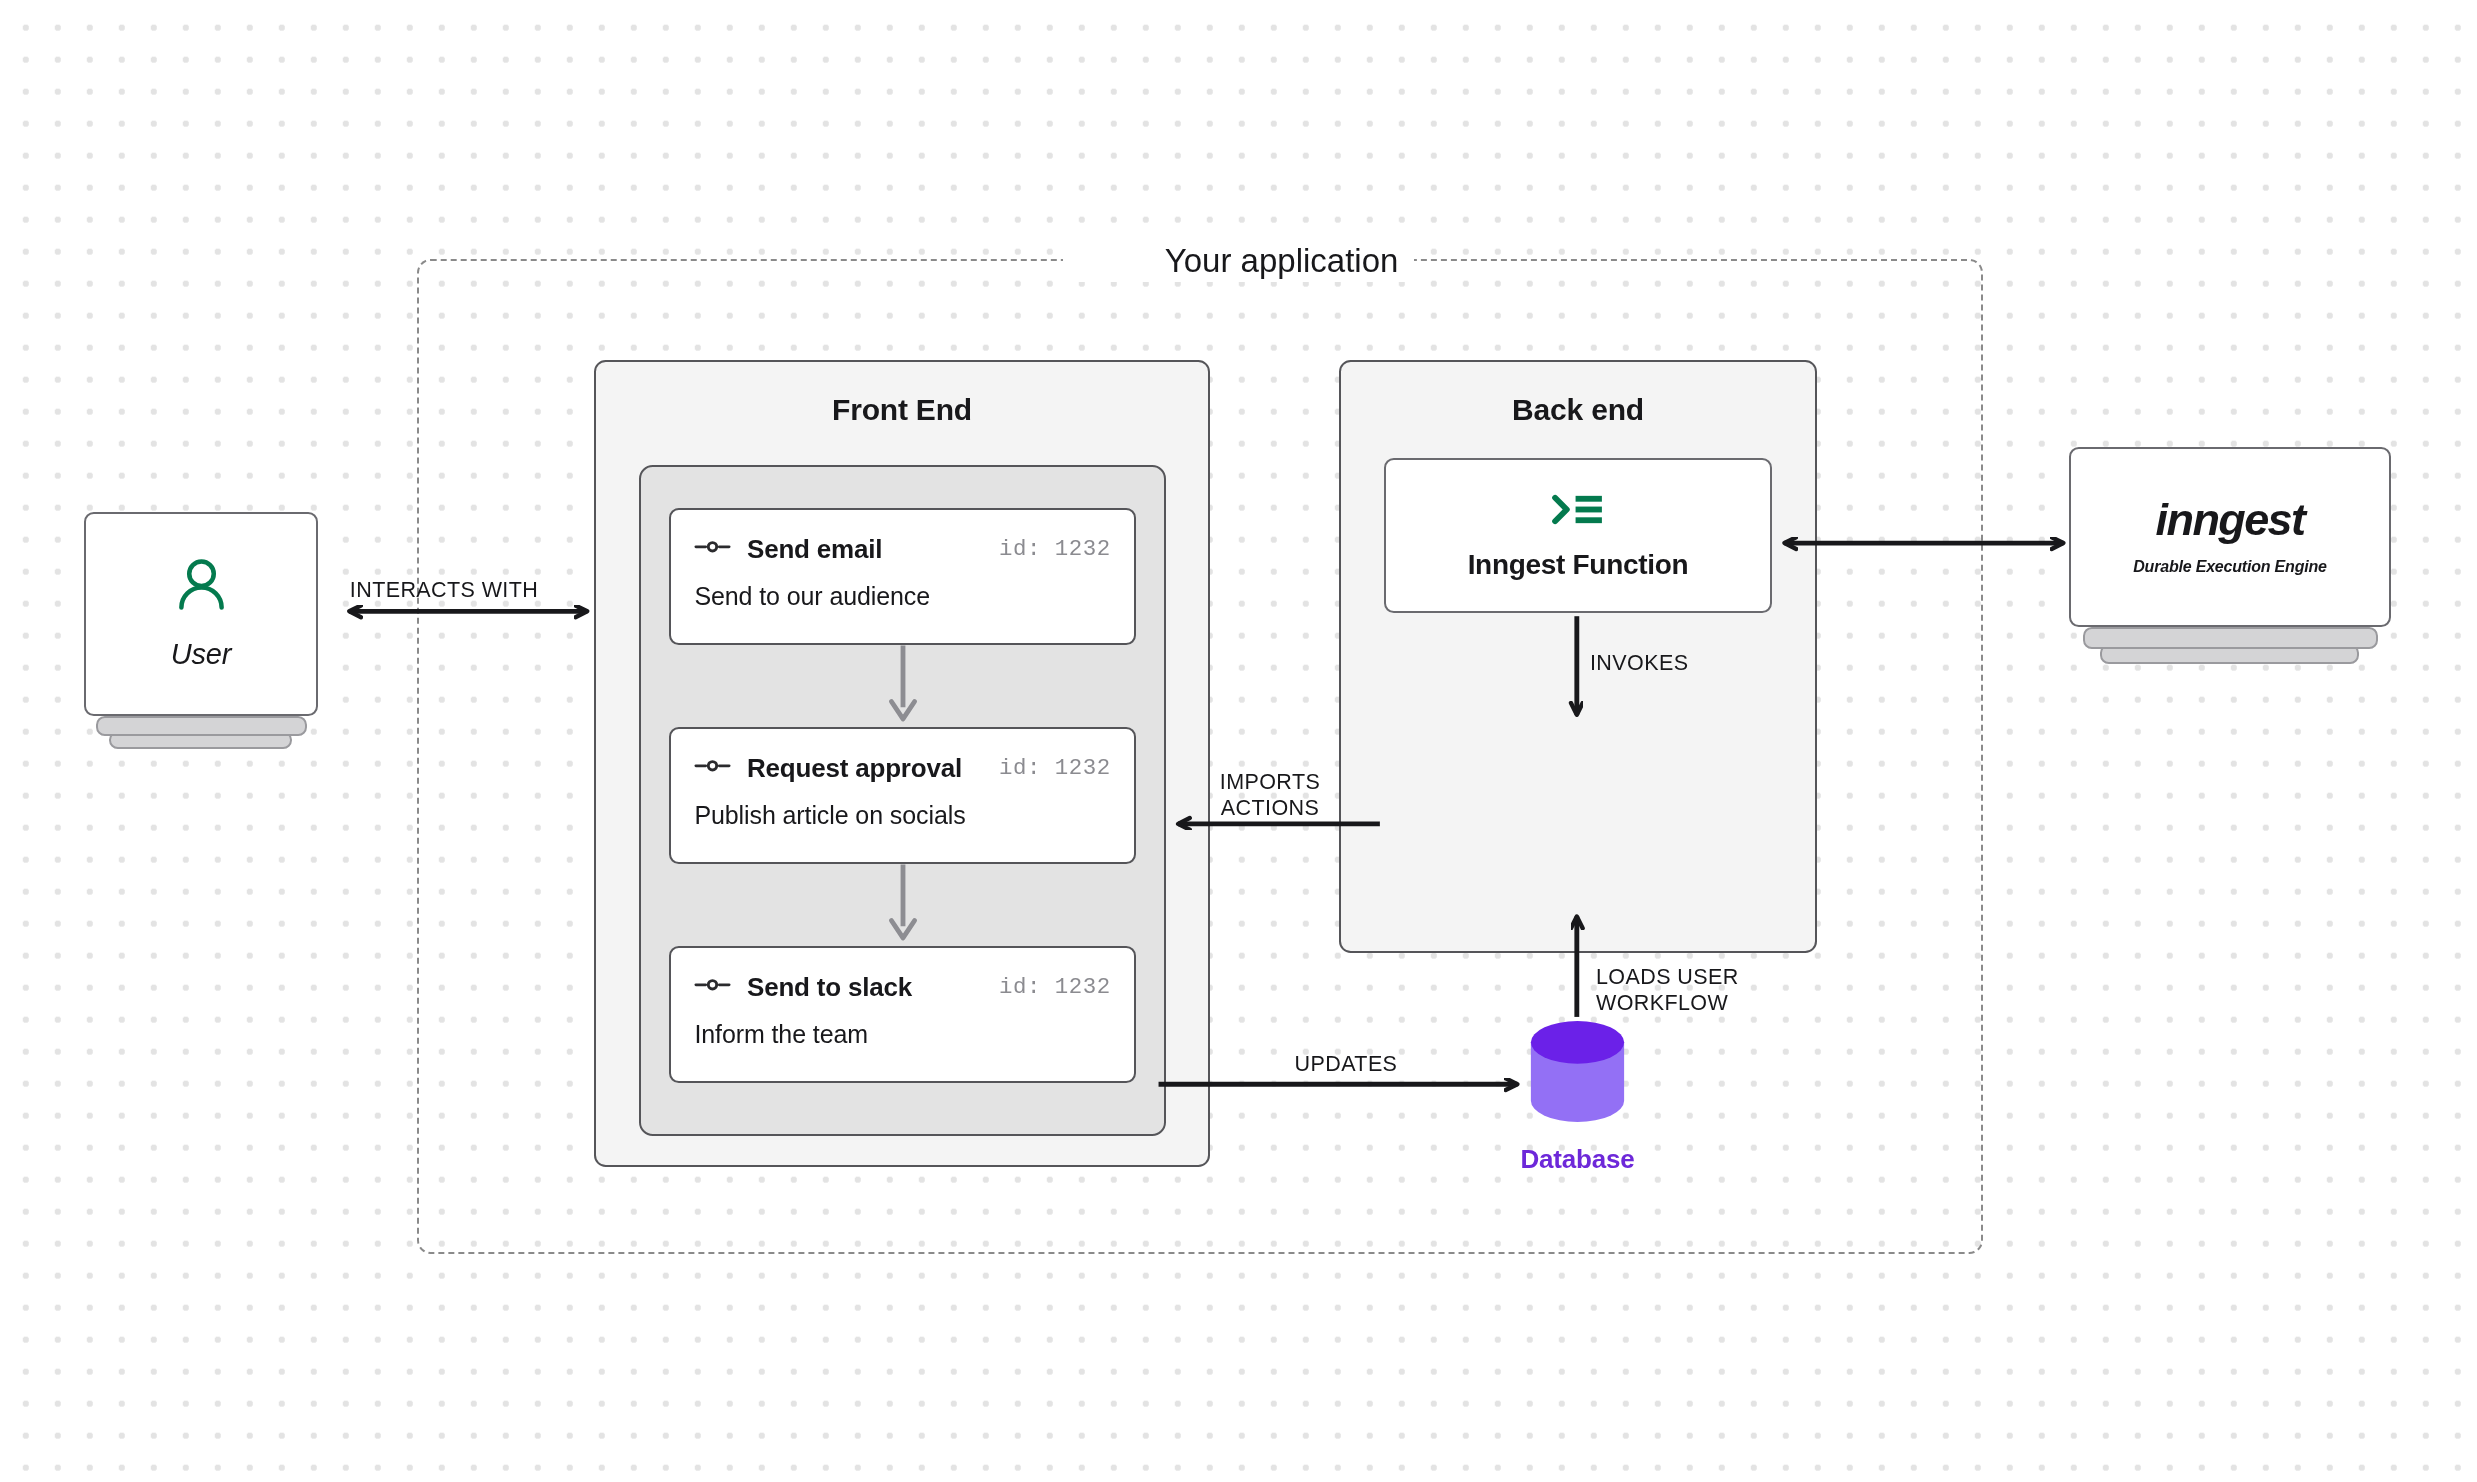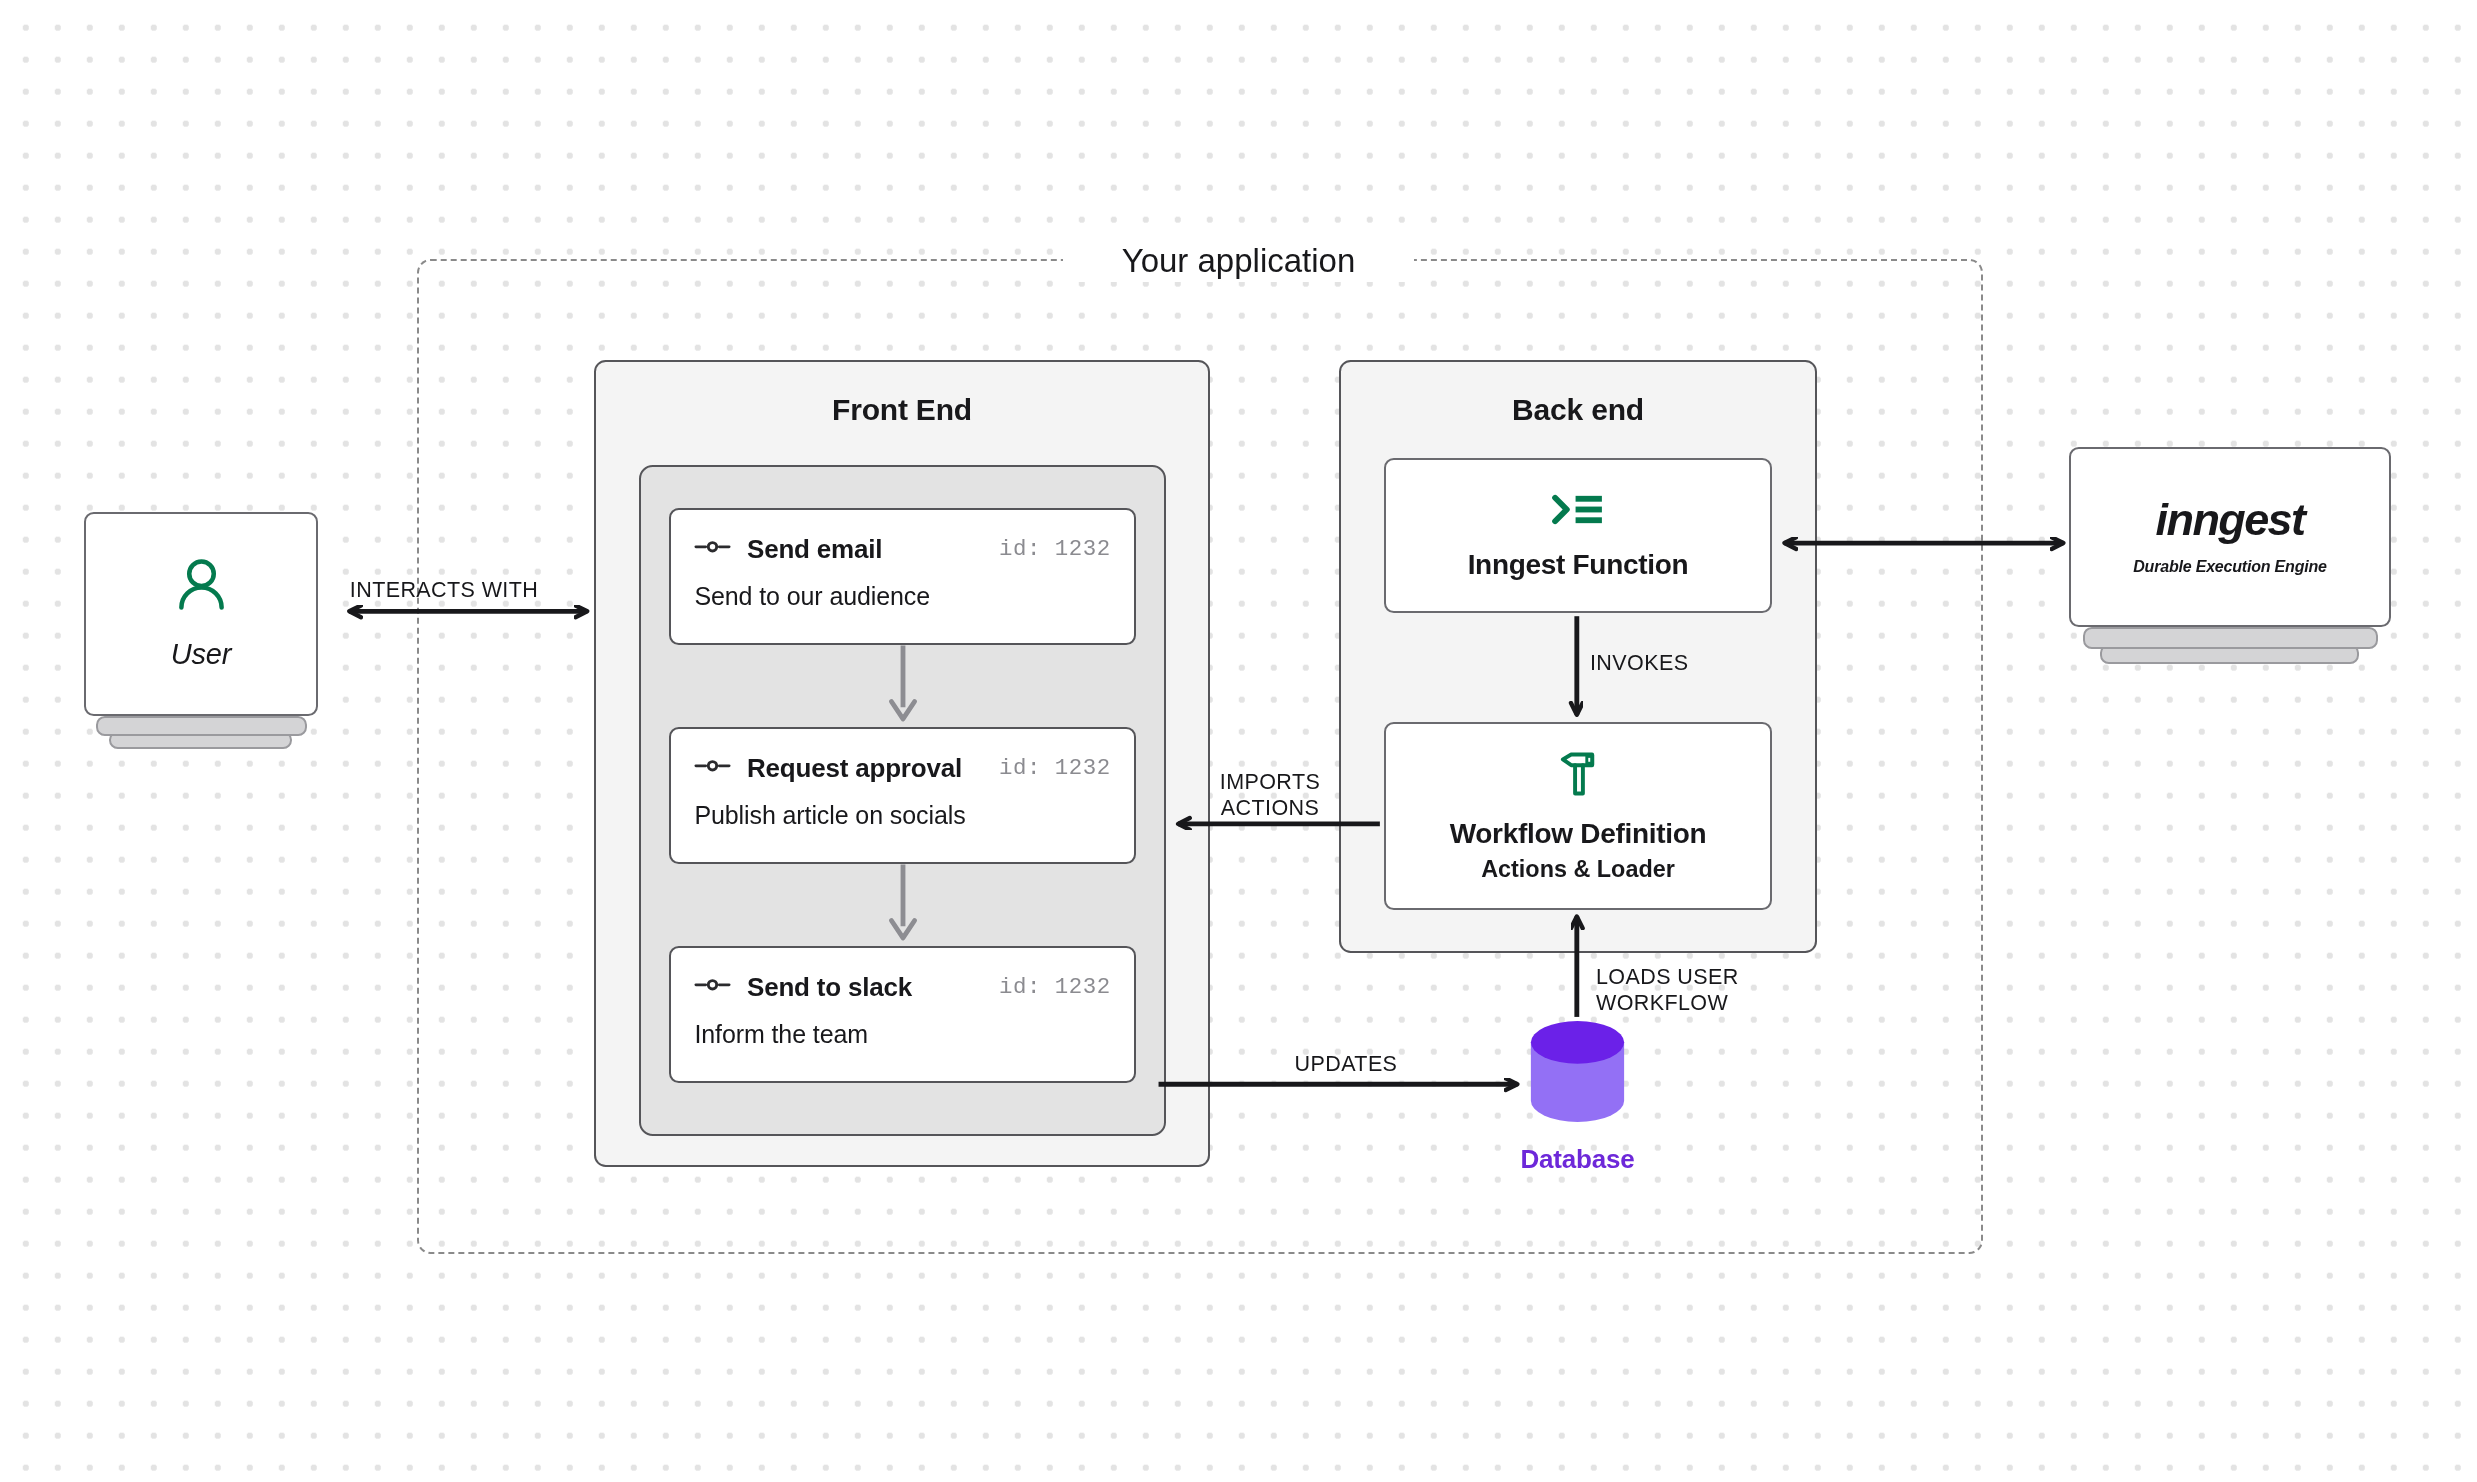--- a/index.html
+++ b/index.html
@@ -40,21 +40,21 @@
     height: 995px;
     border: 2.9px dashed #8a8a8a;
     border-radius: 13.7px;
     z-index: 1;
   }
   .app-region-title {
     position: absolute;
     left: 1063px;
     top: 239px;
     width: 351px;
-    text-align: center;
+    text-align: right;
     font-size: 33px;
     font-weight: 400;
     color: #18181b;
     background: #ffffff;
     padding: 0 15.6px;
     line-height: 43px;
     z-index: 3;
     white-space: nowrap;
   }
 
@@ -403,31 +403,20 @@
       <svg width="55" height="39" viewBox="0 0 56 40" fill="none">
         <path d="M4 8 L16 20 L4 32" stroke="#047a4e" stroke-width="6" stroke-linecap="round" stroke-linejoin="round"></path>
         <line x1="25" y1="9" x2="52" y2="9" stroke="#047a4e" stroke-width="6" stroke-linecap="butt"></line>
         <line x1="25" y1="20" x2="52" y2="20" stroke="#047a4e" stroke-width="6" stroke-linecap="butt"></line>
         <line x1="25" y1="31" x2="52" y2="31" stroke="#047a4e" stroke-width="6" stroke-linecap="butt"></line>
       </svg>
     </span>
     <div class="be-title">Inngest Function</div>
   </div>
 
-  <div class="be-card" id="card-workflow-def">
-    <span class="be-icon">
-      <svg width="43" height="49" viewBox="0 0 44 50" fill="none">
-        <path d="M6 10.5 L14.5 5.5 L36 5.5 L36 16.5 L14.5 16.5 Z" stroke="#047a4e" stroke-width="4" stroke-linejoin="round" fill="none"></path>
-        <path d="M18.5 16.5 L18.5 45.5 L26.5 45.5 L26.5 16.5" stroke="#047a4e" stroke-width="4" stroke-linejoin="round" stroke-linecap="round" fill="none"></path>
-        <rect x="30.5" y="7.5" width="6" height="7" stroke="#047a4e" stroke-width="3" fill="none"></rect>
-      </svg>
-    </span>
-    <div class="be-title">Workflow Definition</div>
-    <div class="be-sub">Actions &amp; Loader</div>
-  </div>
 
   <div id="database">
     <span>
       <svg width="101" height="109" viewBox="0 0 104 112" fill="none">
         <path d="M4 26 L4 86 A48 22 0 0 0 100 86 L100 26 Z" fill="#9370f5"></path>
         <ellipse cx="52" cy="26" rx="48" ry="22" fill="#6b21e8"></ellipse>
       </svg>
     </span>
     <div class="db-label">Database</div>
   </div>

